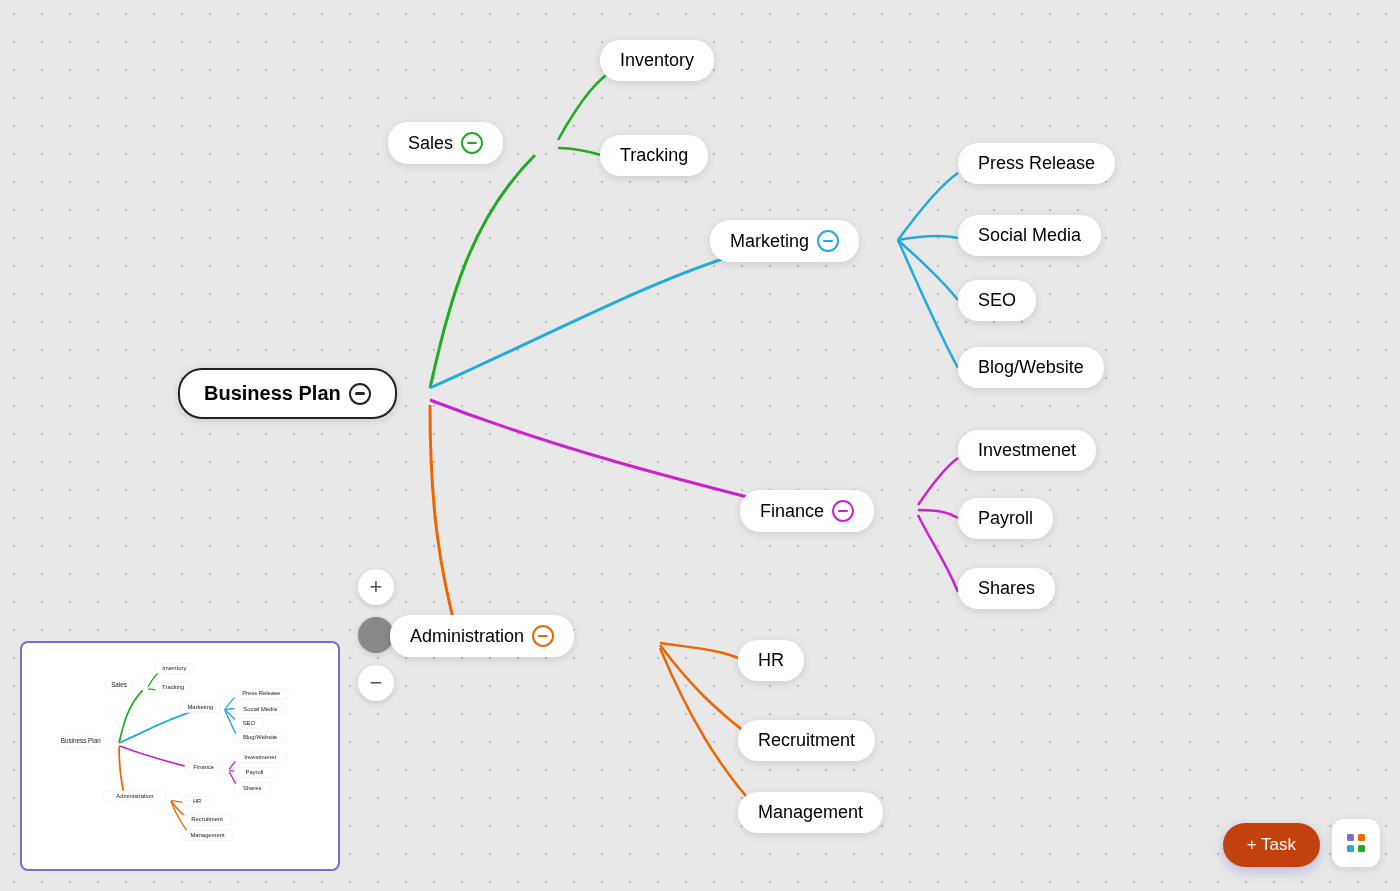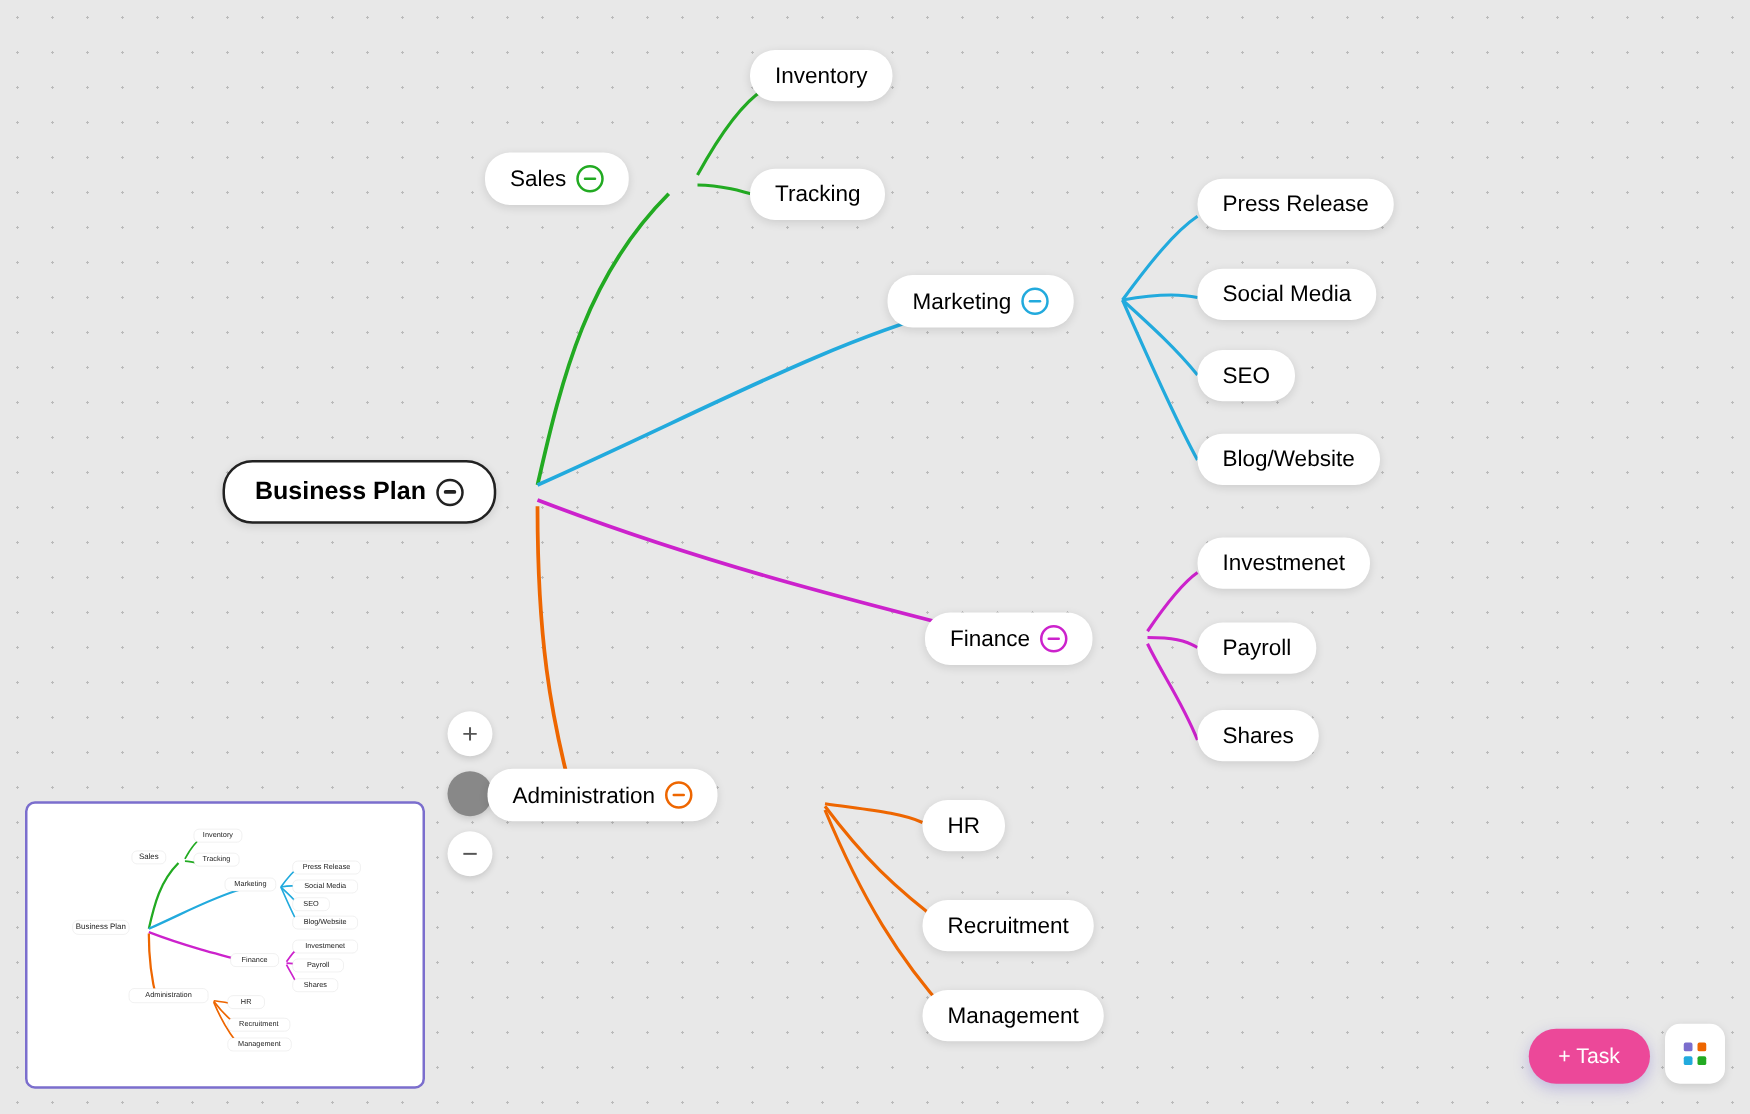--- a/index.html
+++ b/index.html
@@ -98,21 +98,21 @@
       align-items: center;
       justify-content: center;
       color: #555;
     }
 
     
     .task-btn {
       position: absolute;
       bottom: 24px;
       right: 80px;
-      background: #ec4899;
+      background: #c2410c;
       color: white;
       border: none;
       border-radius: 24px;
       padding: 12px 24px;
       font-size: 17px;
       font-weight: 500;
       cursor: pointer;
       display: flex;
       align-items: center;
       gap: 8px;

